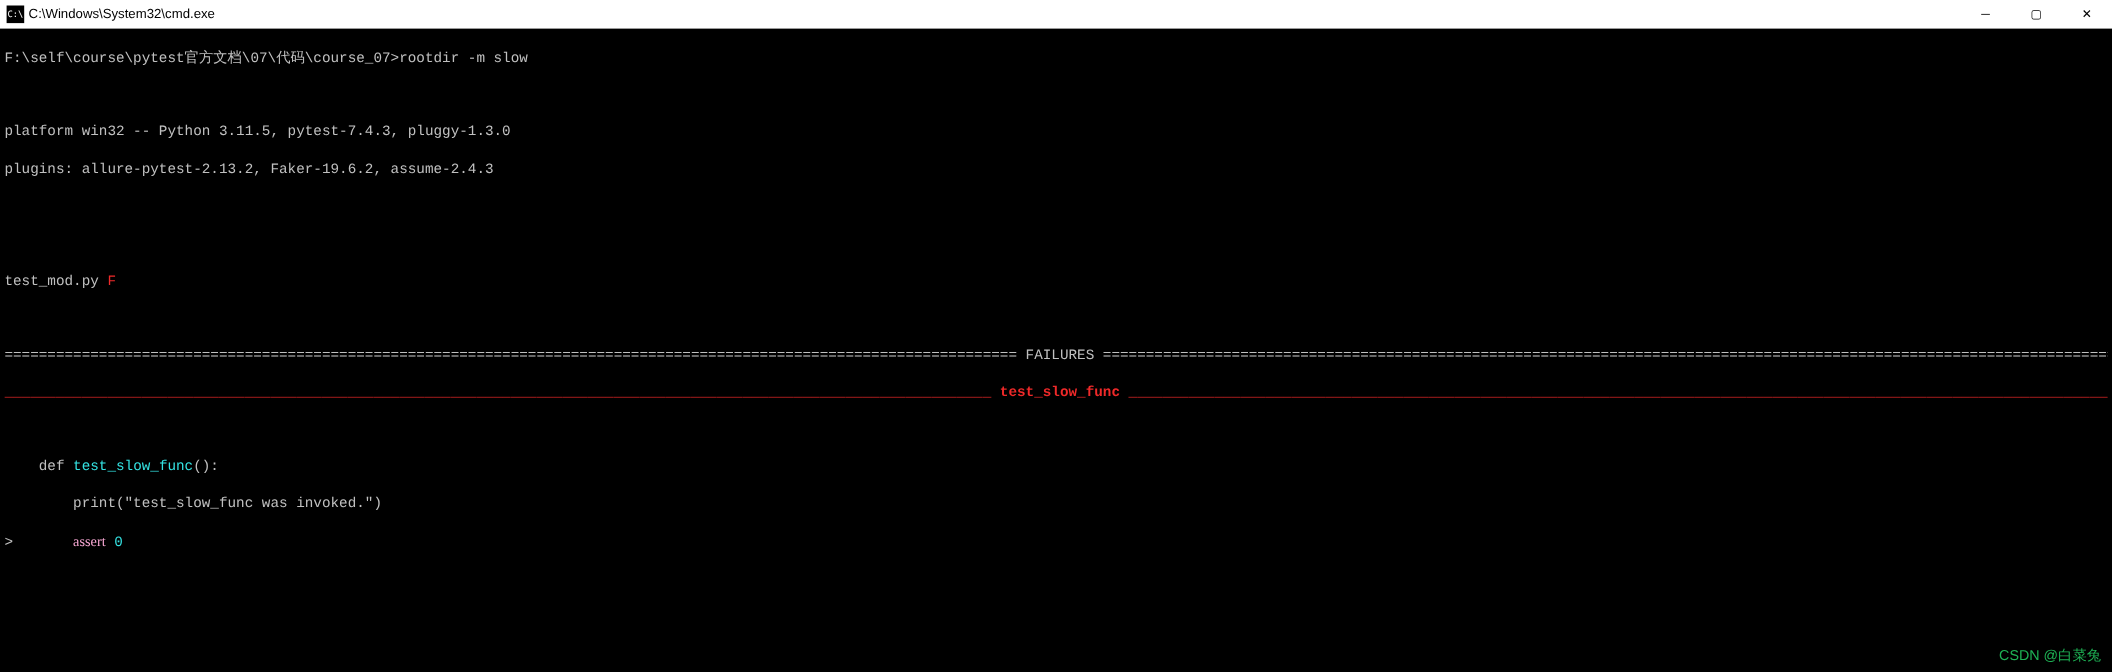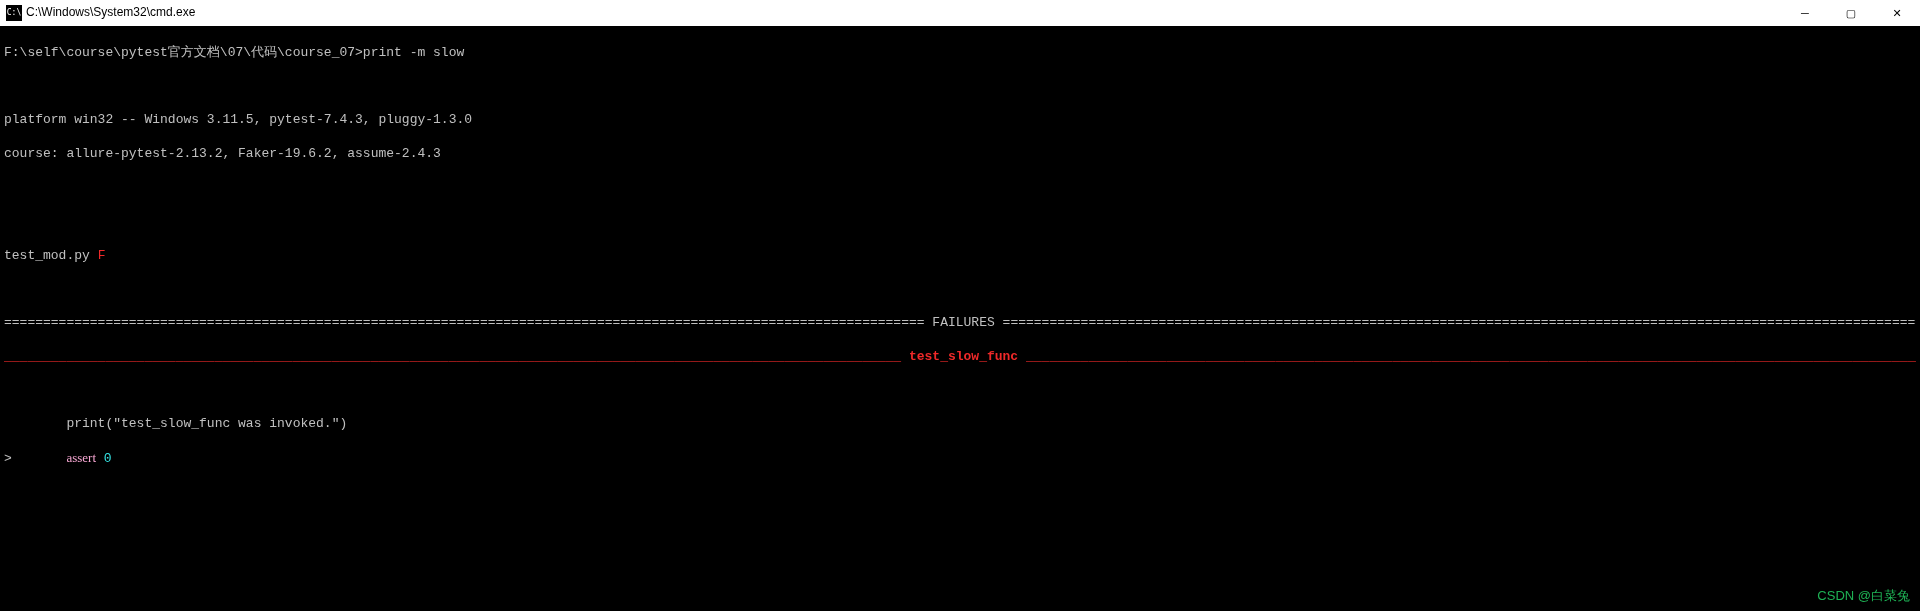--- a/index.html
+++ b/index.html
@@ -73,31 +73,32 @@
 <div class="titlebar">
   <span class="titlebar-icon">C:\</span>
   <span class="titlebar-title">C:\Windows\System32\cmd.exe</span>
   <span class="titlebar-spacer"></span>
   <div class="win-btn">─</div>
   <div class="win-btn">▢</div>
   <div class="win-btn close">✕</div>
 </div>
 
 <div class="terminal">
-<div class="line"><span>F:\self\course\pytest官方文档\07\代码\course_07&gt;</span><span>print -m slow</span></div>
+<div class="line"><span>F:\self\course\pytest官方文档\07\代码\course_07&gt;</span><span>rootdir -m slow</span></div>
 <div class="line">&nbsp;</div>
-<div class="line gray">platform win32 -- Windows 3.11.5, pytest-7.4.3, pluggy-1.3.0</div>
-<div class="line gray">course: allure-pytest-2.13.2, Faker-19.6.2, assume-2.4.3</div>
+<div class="line gray">platform win32 -- Python 3.11.5, pytest-7.4.3, pluggy-1.3.0</div>
+<div class="line gray">plugins: allure-pytest-2.13.2, Faker-19.6.2, assume-2.4.3</div>
 <div class="line">&nbsp;</div>
 <div class="line">&nbsp;</div>
 <div class="line"><span class="gray">test_mod.py </span><span class="red">F</span><span>                                                                                                                                                                                                                                                                                                              </span></div>
 <div class="line">&nbsp;</div>
 <div class="line" id="failures-divider"><span class="gray">======================================================================================================================</span><span class="gray"> FAILURES </span><span class="gray">=======================================================================================================================</span></div>
 <div class="line" id="testname-divider"><span class="red bold">___________________________________________________________________________________________________________________</span><span class="red bold"> test_slow_func </span><span class="red bold">____________________________________________________________________________________________________________________</span></div>
 <div class="line">&nbsp;</div>
+<div class="line"><span class="gray">    def </span><span class="cyan">test_slow_func</span><span class="gray">():</span></div>
 <div class="line gray">        print("test_slow_func was invoked.")</div>
 <div class="line"><span class="gray">&gt;       </span><span class="blue">assert</span><span class="cyan"> 0</span></div>
 
 
 
 
 
 
 
 

